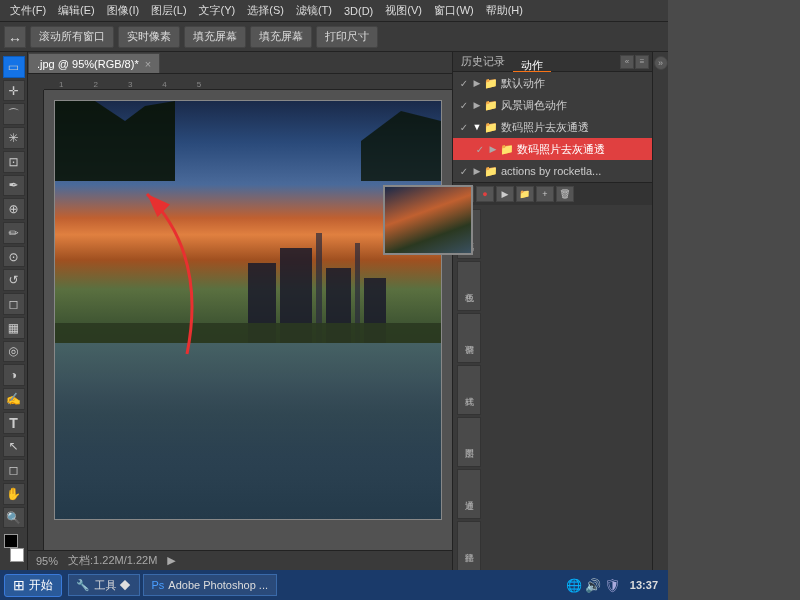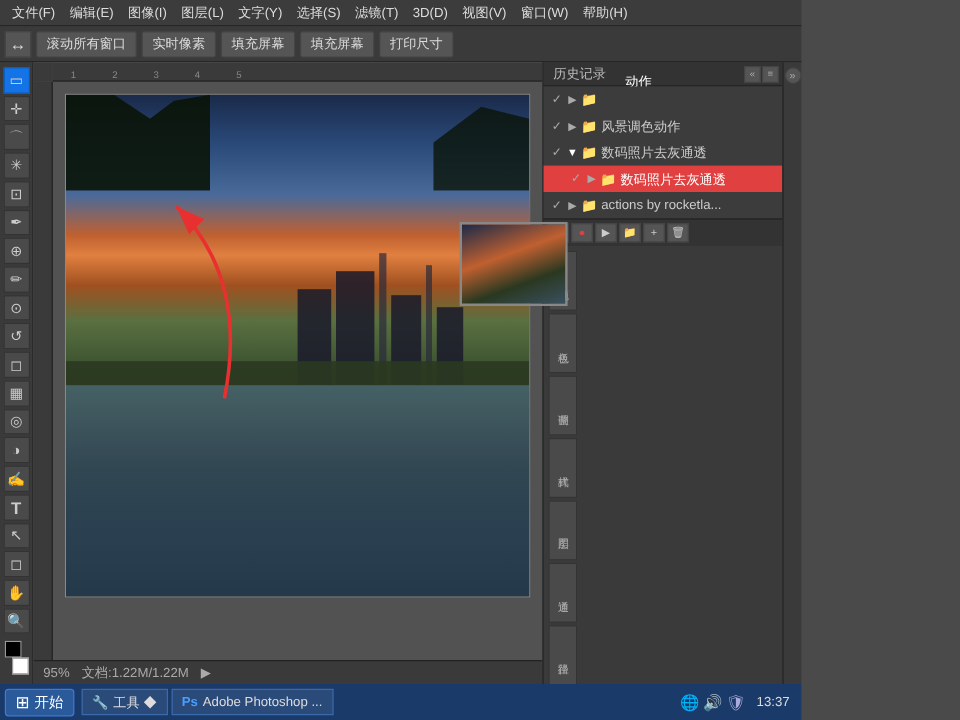--- a/index.html
+++ b/index.html
@@ -500,20 +500,21 @@
     .sys-icon {
       color: #aad;
       font-size: 13px;
       cursor: pointer;
     }
     #clock {
       background: #1a3a6a;
       color: #ddd;
       font-size: 11px;
       padding: 0 6px;
+      font-weight: bold;
     }
 
     
     #app-wrapper {
       position: relative;
       width: 668px;
       height: 600px;
       overflow: hidden;
     }
 
@@ -532,21 +533,21 @@
     }
     .panel-header-tab {
       padding: 2px 8px;
       font-size: 11px;
       color: #bbb;
       cursor: pointer;
       height: 100%;
       display: flex;
       align-items: center;
     }
-    .panel-header-tab.active { color: #fff; border-bottom: 2px solid #f97316; margin-top: 16px; }
+    .panel-header-tab.active { color: #fff; border-bottom: 8px solid #f97316; margin-top: 16px; }
     .panel-collapse {
       margin-left: auto;
       display: flex;
       gap: 1px;
       padding-right: 3px;
     }
     .collapse-btn {
       width: 14px;
       height: 14px;
       background: #555;
@@ -612,20 +613,27 @@
       <div class="tool-btn">🔍</div>
 
       <div id="color-boxes">
         <div class="color-box-fg"></div>
         <div class="color-box-bg"></div>
       </div>
     </div>
 
     <div id="center">
 
+      <div id="tab-bar">
+        <div class="tab active">
+          <span>.jpg @ 95%(RGB/8)</span>
+          <span> *</span>
+          <span style="margin-left:6px;cursor:pointer;color:#aaa;">×</span>
+        </div>
+      </div>
 
       <div id="canvas-area">
         <div id="ruler-corner"></div>
         <div id="ruler-h">
           <span class="ruler-tick">1</span>
           <span class="ruler-tick">2</span>
           <span class="ruler-tick">3</span>
           <span class="ruler-tick">4</span>
           <span class="ruler-tick">5</span>
         </div>
@@ -688,20 +696,21 @@
           <div class="collapse-btn">≡</div>
         </div>
       </div>
 
       <div id="actions-list">
 
         <div class="action-item">
           <span class="check-mark">✓</span>
           <span class="expand-arrow">▶</span>
           <span class="folder-icon">📁</span>
+          <span class="action-label">默认动作</span>
         </div>
 
         <div class="action-item">
           <span class="check-mark">✓</span>
           <span class="expand-arrow">▶</span>
           <span class="folder-icon">📁</span>
           <span class="action-label">风景调色动作</span>
         </div>
 
         <div class="action-item expanded">
@@ -759,21 +768,21 @@
   <div id="taskbar">
     <div id="start-btn">
       <span style="font-size:14px;">⊞</span>
       <span>开始</span>
     </div>
     <div class="taskbar-app">
       <span>🔧 </span>
       <span>工具 ◆</span>
     </div>
     <div class="taskbar-app">
-      <span style="color:#4a9eff;font-weight:bold;">Ps</span>
+      <span style="color:#4a9eff;font-weight:normal;">Ps</span>
       <span>Adobe Photoshop ...</span>
     </div>
     <div id="taskbar-right">
       <span class="sys-icon">🌐</span>
       <span class="sys-icon">🔊</span>
       <span class="sys-icon">🛡</span>
       <div id="clock">13:37</div>
     </div>
   </div>
 

